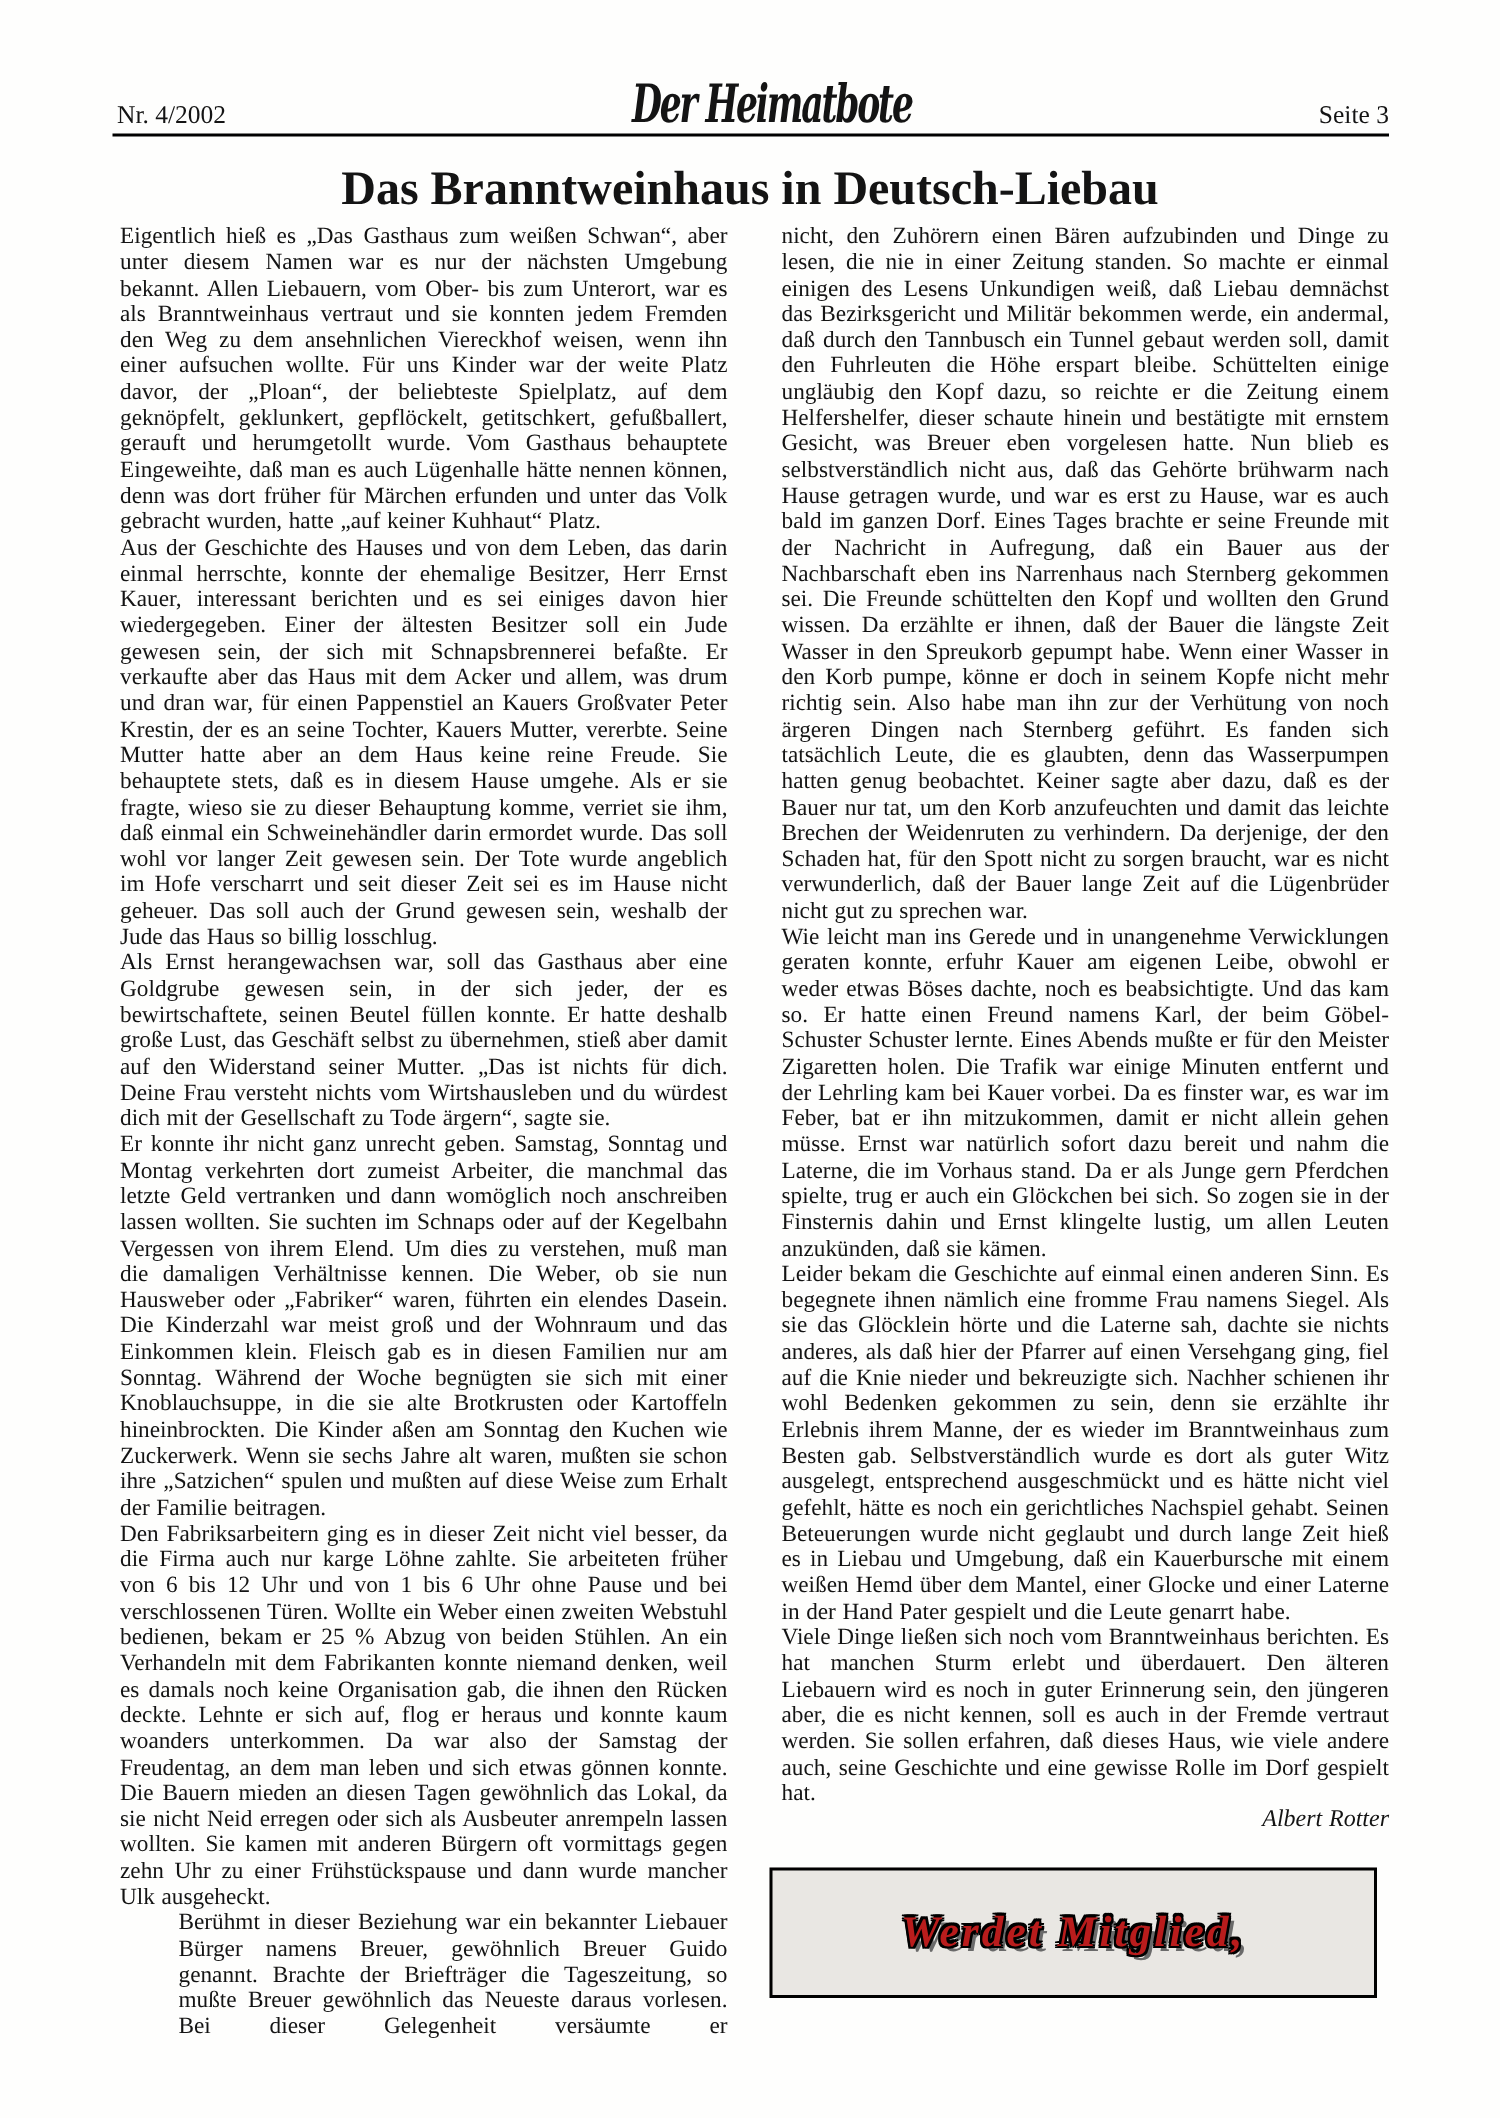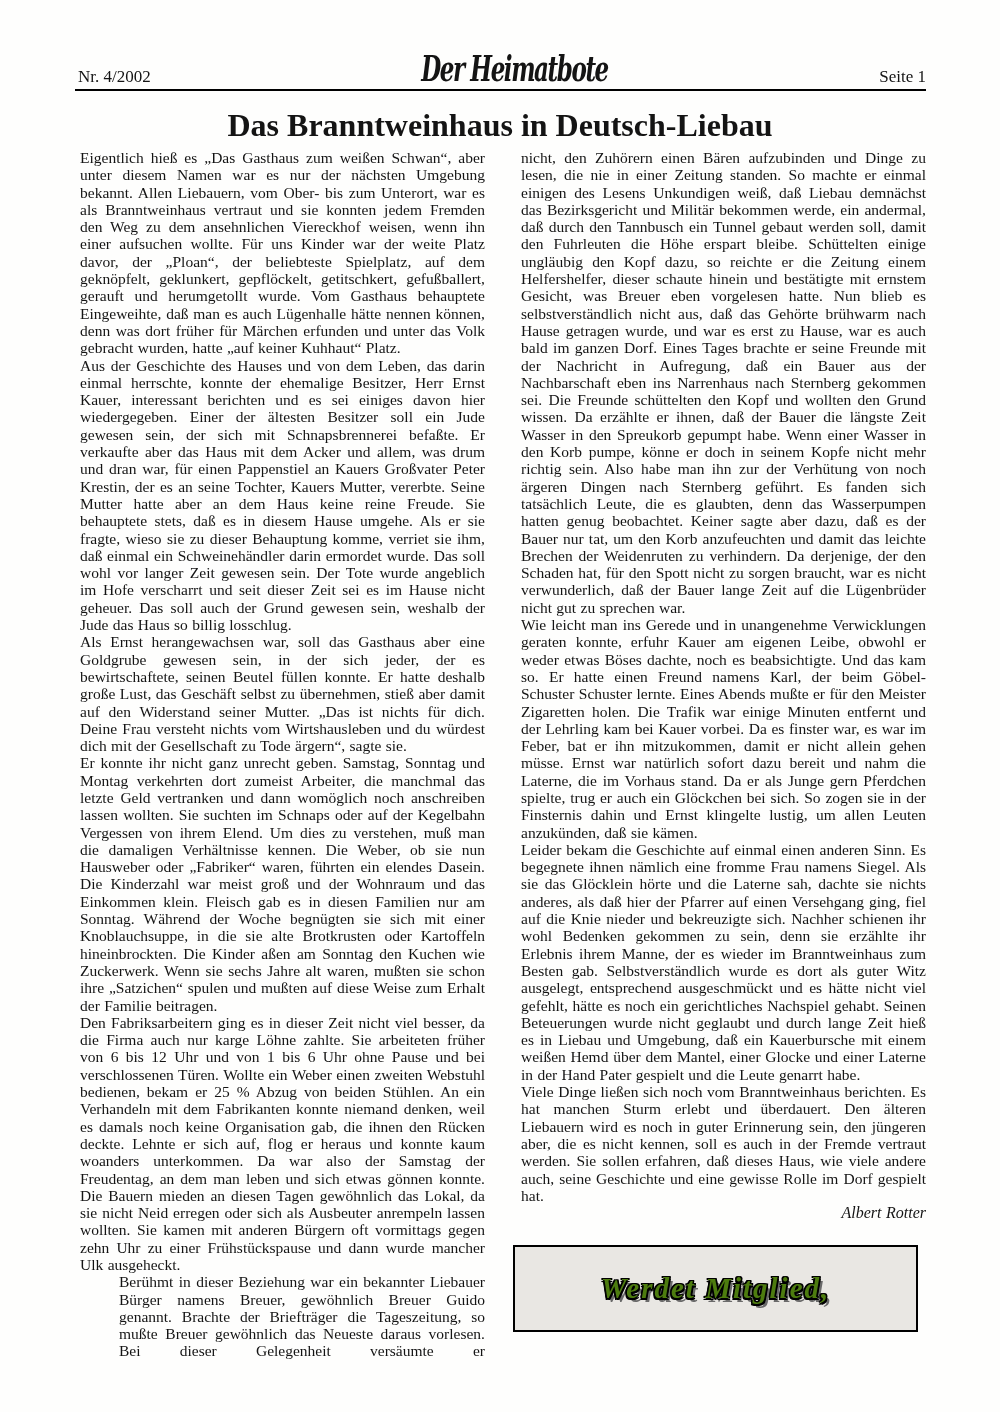--- a/index.html
+++ b/index.html
@@ -104,21 +104,21 @@
     justify-content: center;
     align-items: center;
   }
   .membership-line {
     font-family: "Liberation Serif", serif;
     font-weight: bold;
     font-style: italic;
     font-size: 29px;
     line-height: 35px;
     letter-spacing: 2px;
-    color: #4d7c0f;
+    color: #b91c1c;
     text-shadow:
       -1.5px -1.5px 0 #000,
        1.5px -1.5px 0 #000,
       -1.5px  1.5px 0 #000,
        1.5px  1.5px 0 #000,
       -1.5px  0     0 #000,
        1.5px  0     0 #000,
        0     -1.5px 0 #000,
        0      1.5px 0 #000,
        3.5px  3.5px 0 #6a6a6a;
@@ -126,21 +126,21 @@
   }
 </style>
 </head>
 <body>
 
 <div class="page">
 
   <div class="header">
     <span class="issue-no">Nr. 4/2002</span>
     <span class="masthead">Der Heimatbote</span>
-    <span class="page-no">Seite 1</span>
+    <span class="page-no">Seite 3</span>
   </div>
   <div class="header-rule"></div>
 
   <h1 class="article-title">Das Branntweinhaus in Deutsch-Liebau</h1>
 
   <div class="columns">
     <div class="col">
       <p>Eigentlich hieß es „Das Gasthaus zum weißen Schwan“, aber unter diesem Namen war es nur der nächsten Umgebung bekannt. Allen Liebauern, vom Ober- bis zum Unterort, war es als Branntweinhaus vertraut und sie konnten jedem Fremden den Weg zu dem ansehnlichen Viereckhof weisen, wenn ihn einer aufsuchen wollte. Für uns Kinder war der weite Platz davor, der „Ploan“, der beliebteste Spielplatz, auf dem geknöpfelt, geklunkert, gepflöckelt, getitschkert, gefußballert, gerauft und herumgetollt wurde. Vom Gasthaus behauptete Eingeweihte, daß man es auch Lügenhalle hätte nennen können, denn was dort früher für Märchen erfunden und unter das Volk gebracht wurden, hatte „auf keiner Kuhhaut“ Platz.</p>
       <p>Aus der Geschichte des Hauses und von dem Leben, das darin einmal herrschte, konnte der ehemalige Besitzer, Herr Ernst Kauer, interessant berichten und es sei einiges davon hier wiedergegeben. Einer der ältesten Besitzer soll ein Jude gewesen sein, der sich mit Schnapsbrennerei befaßte. Er verkaufte aber das Haus mit dem Acker und allem, was drum und dran war, für einen Pappenstiel an Kauers Großvater Peter Krestin, der es an seine Tochter, Kauers Mutter, vererbte. Seine Mutter hatte aber an dem Haus keine reine Freude. Sie behauptete stets, daß es in diesem Hause umgehe. Als er sie fragte, wieso sie zu dieser Behauptung komme, verriet sie ihm, daß einmal ein Schweinehändler darin ermordet wurde. Das soll wohl vor langer Zeit gewesen sein. Der Tote wurde angeblich im Hofe verscharrt und seit dieser Zeit sei es im Hause nicht geheuer. Das soll auch der Grund gewesen sein, weshalb der Jude das Haus so billig losschlug.</p>
       <p>Als Ernst herangewachsen war, soll das Gasthaus aber eine Goldgrube gewesen sein, in der sich jeder, der es bewirtschaftete, seinen Beutel füllen konnte. Er hatte deshalb große Lust, das Geschäft selbst zu übernehmen, stieß aber damit auf den Widerstand seiner Mutter. „Das ist nichts für dich. Deine Frau versteht nichts vom Wirtshausleben und du würdest dich mit der Gesellschaft zu Tode ärgern“, sagte sie.</p>

